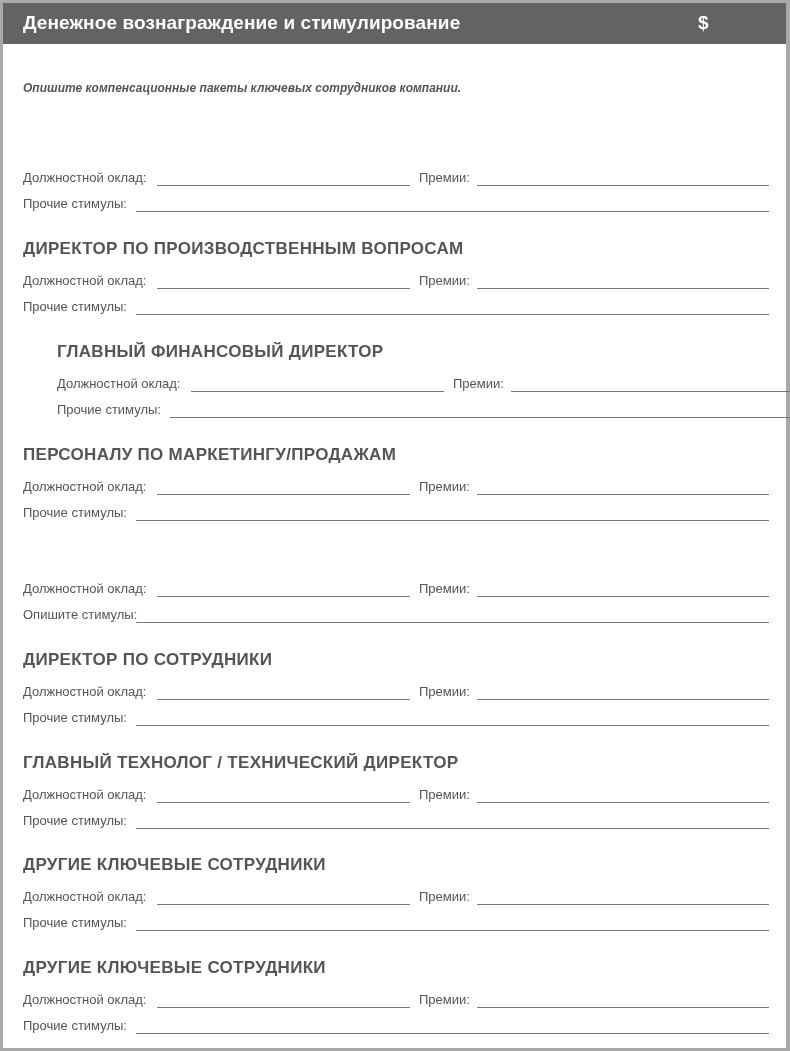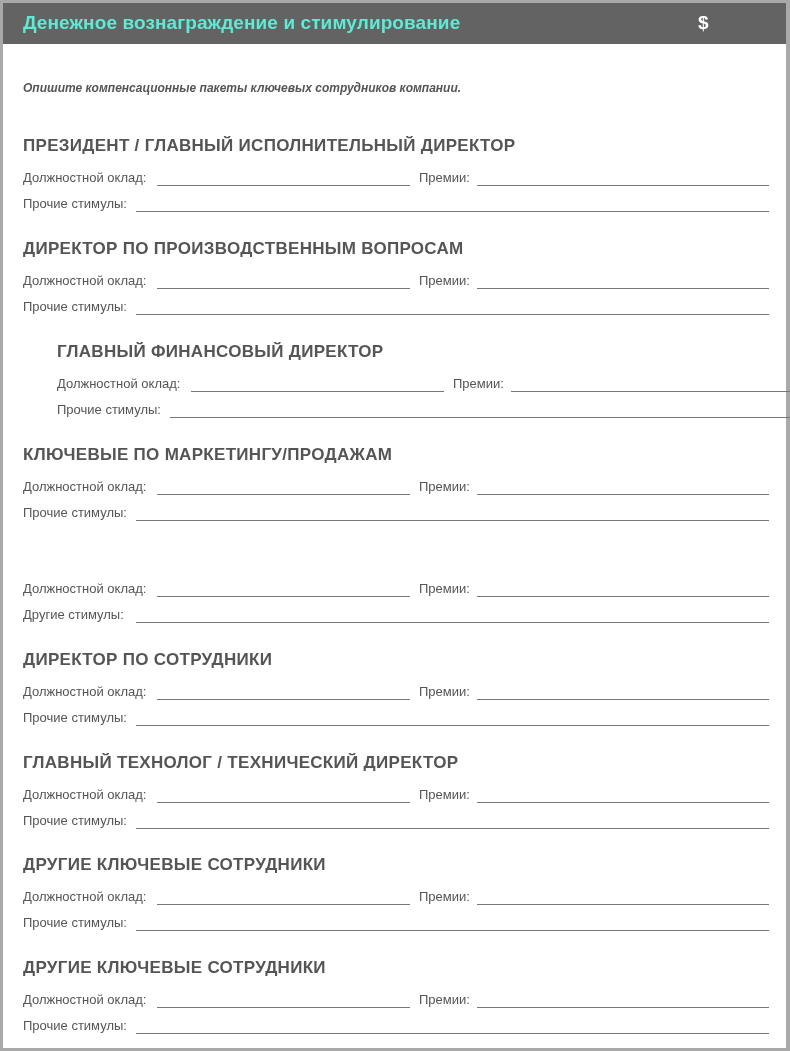--- a/index.html
+++ b/index.html
@@ -12,21 +12,21 @@
   .sheet {
     position: absolute; left: 3px; top: 3px; width: 783px; height: 1045px;
     background: #ffffff;
   }
   .header {
     position: absolute; left: 0; top: 0; width: 783px; height: 41px;
     background: #636363;
   }
   .header-title {
     position: absolute; left: 20px; top: 9px;
-    color: #5eead4; font-weight: bold; font-size: 19px; letter-spacing: 0.1px;
+    color: #ffffff; font-weight: bold; font-size: 19px; letter-spacing: 0.1px;
   }
   .header-dollar {
     position: absolute; left: 695px; top: 9px;
     color: #fff; font-weight: bold; font-size: 19px;
   }
   .intro {
     position: absolute; left: 20px; top: 78px;
     font-size: 12px; font-style: italic; font-weight: bold; color: #555;
   }
   .section { position: absolute; left: 20px; width: 746px; height: 90px; }
@@ -49,21 +49,20 @@
 <div class="sheet">
   <div class="header">
     <span class="header-title">Денежное вознаграждение и стимулирование</span>
     <span class="header-dollar">$</span>
   </div>
 
   <div class="intro">Опишите компенсационные пакеты ключевых сотрудников компании.</div>
 
   <div id="sections">
       <div class="section" style="top: 133px;">
-      <div class="section-title">ПРЕЗИДЕНТ / ГЛАВНЫЙ ИСПОЛНИТЕЛЬНЫЙ ДИРЕКТОР</div>
       <div class="row" style="top:34px">
         <span class="label" style="left:0">Должностной оклад:</span>
         <span class="line" style="left:134px;width:253px"></span>
         <span class="label" style="left:396px">Премии:</span>
         <span class="line" style="left:454px;width:292px"></span>
       </div>
       <div class="row" style="top:60px">
         <span class="label" style="left:0">Прочие стимулы:</span>
         <span class="line" style="left:113px;width:633px"></span>
       </div>
@@ -88,41 +87,41 @@
         <span class="line" style="left:134px;width:253px"></span>
         <span class="label" style="left:396px">Премии:</span>
         <span class="line" style="left:454px;width:292px"></span>
       </div>
       <div class="row" style="top:60px">
         <span class="label" style="left:0">Прочие стимулы:</span>
         <span class="line" style="left:113px;width:633px"></span>
       </div>
       </div>
       <div class="section" style="top: 442px;">
-      <div class="section-title">КЛЮЧЕВЫЕ ПО МАРКЕТИНГУ/ПРОДАЖАМ</div>
+      <div class="section-title">ПЕРСОНАЛУ ПО МАРКЕТИНГУ/ПРОДАЖАМ</div>
       <div class="row" style="top:34px">
         <span class="label" style="left:0">Должностной оклад:</span>
         <span class="line" style="left:134px;width:253px"></span>
         <span class="label" style="left:396px">Премии:</span>
         <span class="line" style="left:454px;width:292px"></span>
       </div>
       <div class="row" style="top:60px">
         <span class="label" style="left:0">Прочие стимулы:</span>
         <span class="line" style="left:113px;width:633px"></span>
       </div>
       </div>
       <div class="section" style="top: 544px;">
       <div class="row" style="top:34px">
         <span class="label" style="left:0">Должностной оклад:</span>
         <span class="line" style="left:134px;width:253px"></span>
         <span class="label" style="left:396px">Премии:</span>
         <span class="line" style="left:454px;width:292px"></span>
       </div>
       <div class="row" style="top:60px">
-        <span class="label" style="left:0">Другие стимулы:</span>
+        <span class="label" style="left:0">Опишите стимулы:</span>
         <span class="line" style="left:113px;width:633px"></span>
       </div>
       </div>
       <div class="section" style="top: 647px;">
       <div class="section-title">ДИРЕКТОР ПО СОТРУДНИКИ</div>
       <div class="row" style="top:34px">
         <span class="label" style="left:0">Должностной оклад:</span>
         <span class="line" style="left:134px;width:253px"></span>
         <span class="label" style="left:396px">Премии:</span>
         <span class="line" style="left:454px;width:292px"></span>

